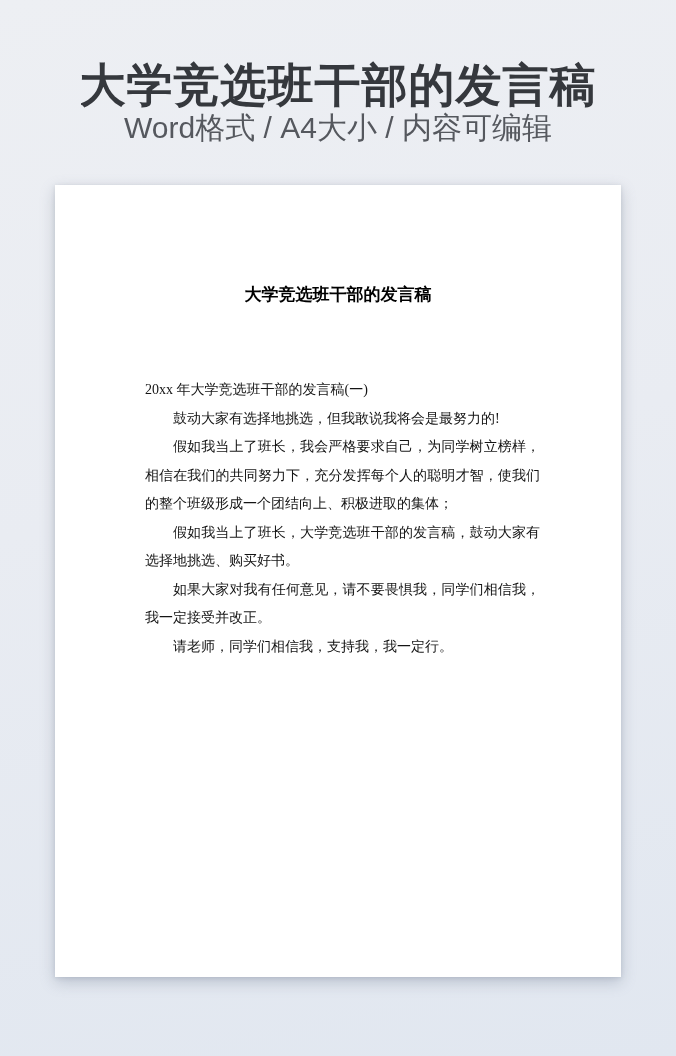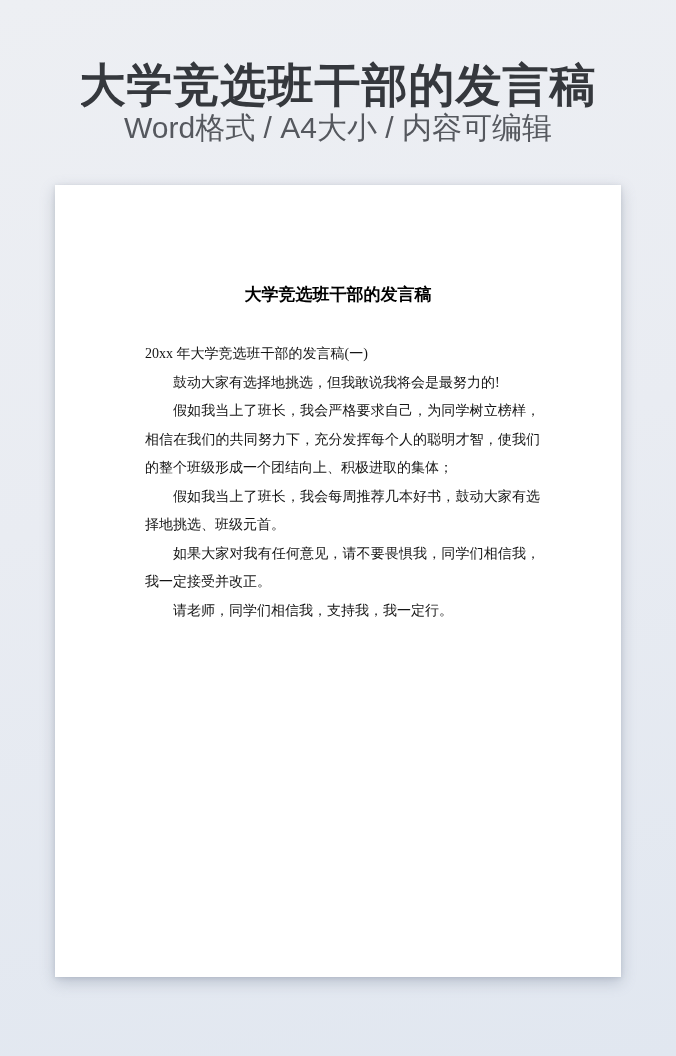--- a/index.html
+++ b/index.html
@@ -55,21 +55,21 @@
     padding-top: 97px;
     text-align: center;
     font-size: 17px;
     line-height: 26px;
     font-weight: 700;
     color: #000000;
     font-family: "Liberation Sans", "DejaVu Sans", sans-serif;
     margin: 0;
   }
   .doc-body {
-    margin-top: 32px;
+    margin-top: 68px;
     padding: 0 81px 0 90px;
     font-family: "Liberation Serif", "DejaVu Serif", serif;
     font-size: 14px;
     line-height: 28.5px;
     color: var(--body-text-color);
     text-align: justify;
   }
   .doc-body p.para {
     margin: 0;
   }
@@ -84,17 +84,17 @@
   <h1 class="header-title">大学竞选班干部的发言稿</h1>
   <div class="header-subtitle">Word格式 / A4大小 / 内容可编辑</div>
 </div>
 
 <div class="paper">
   <h2 class="doc-title">大学竞选班干部的发言稿</h2>
   <div class="doc-body">
       <p class="para">20xx 年大学竞选班干部的发言稿(一)</p>
       <p class="para indent">鼓动大家有选择地挑选，但我敢说我将会是最努力的!</p>
       <p class="para indent">假如我当上了班长，我会严格要求自己，为同学树立榜样，相信在我们的共同努力下，充分发挥每个人的聪明才智，使我们的整个班级形成一个团结向上、积极进取的集体；</p>
-      <p class="para indent">假如我当上了班长，我会每周推荐几本好书，鼓动大家有选择地挑选、班级元首。</p>
+      <p class="para indent">假如我当上了班长，大学竞选班干部的发言稿，鼓动大家有选择地挑选、购买好书。</p>
       <p class="para indent">如果大家对我有任何意见，请不要畏惧我，同学们相信我，我一定接受并改正。</p>
       <p class="para indent">请老师，同学们相信我，支持我，我一定行。</p>
     </div>
 </div>
 
 </body></html>

